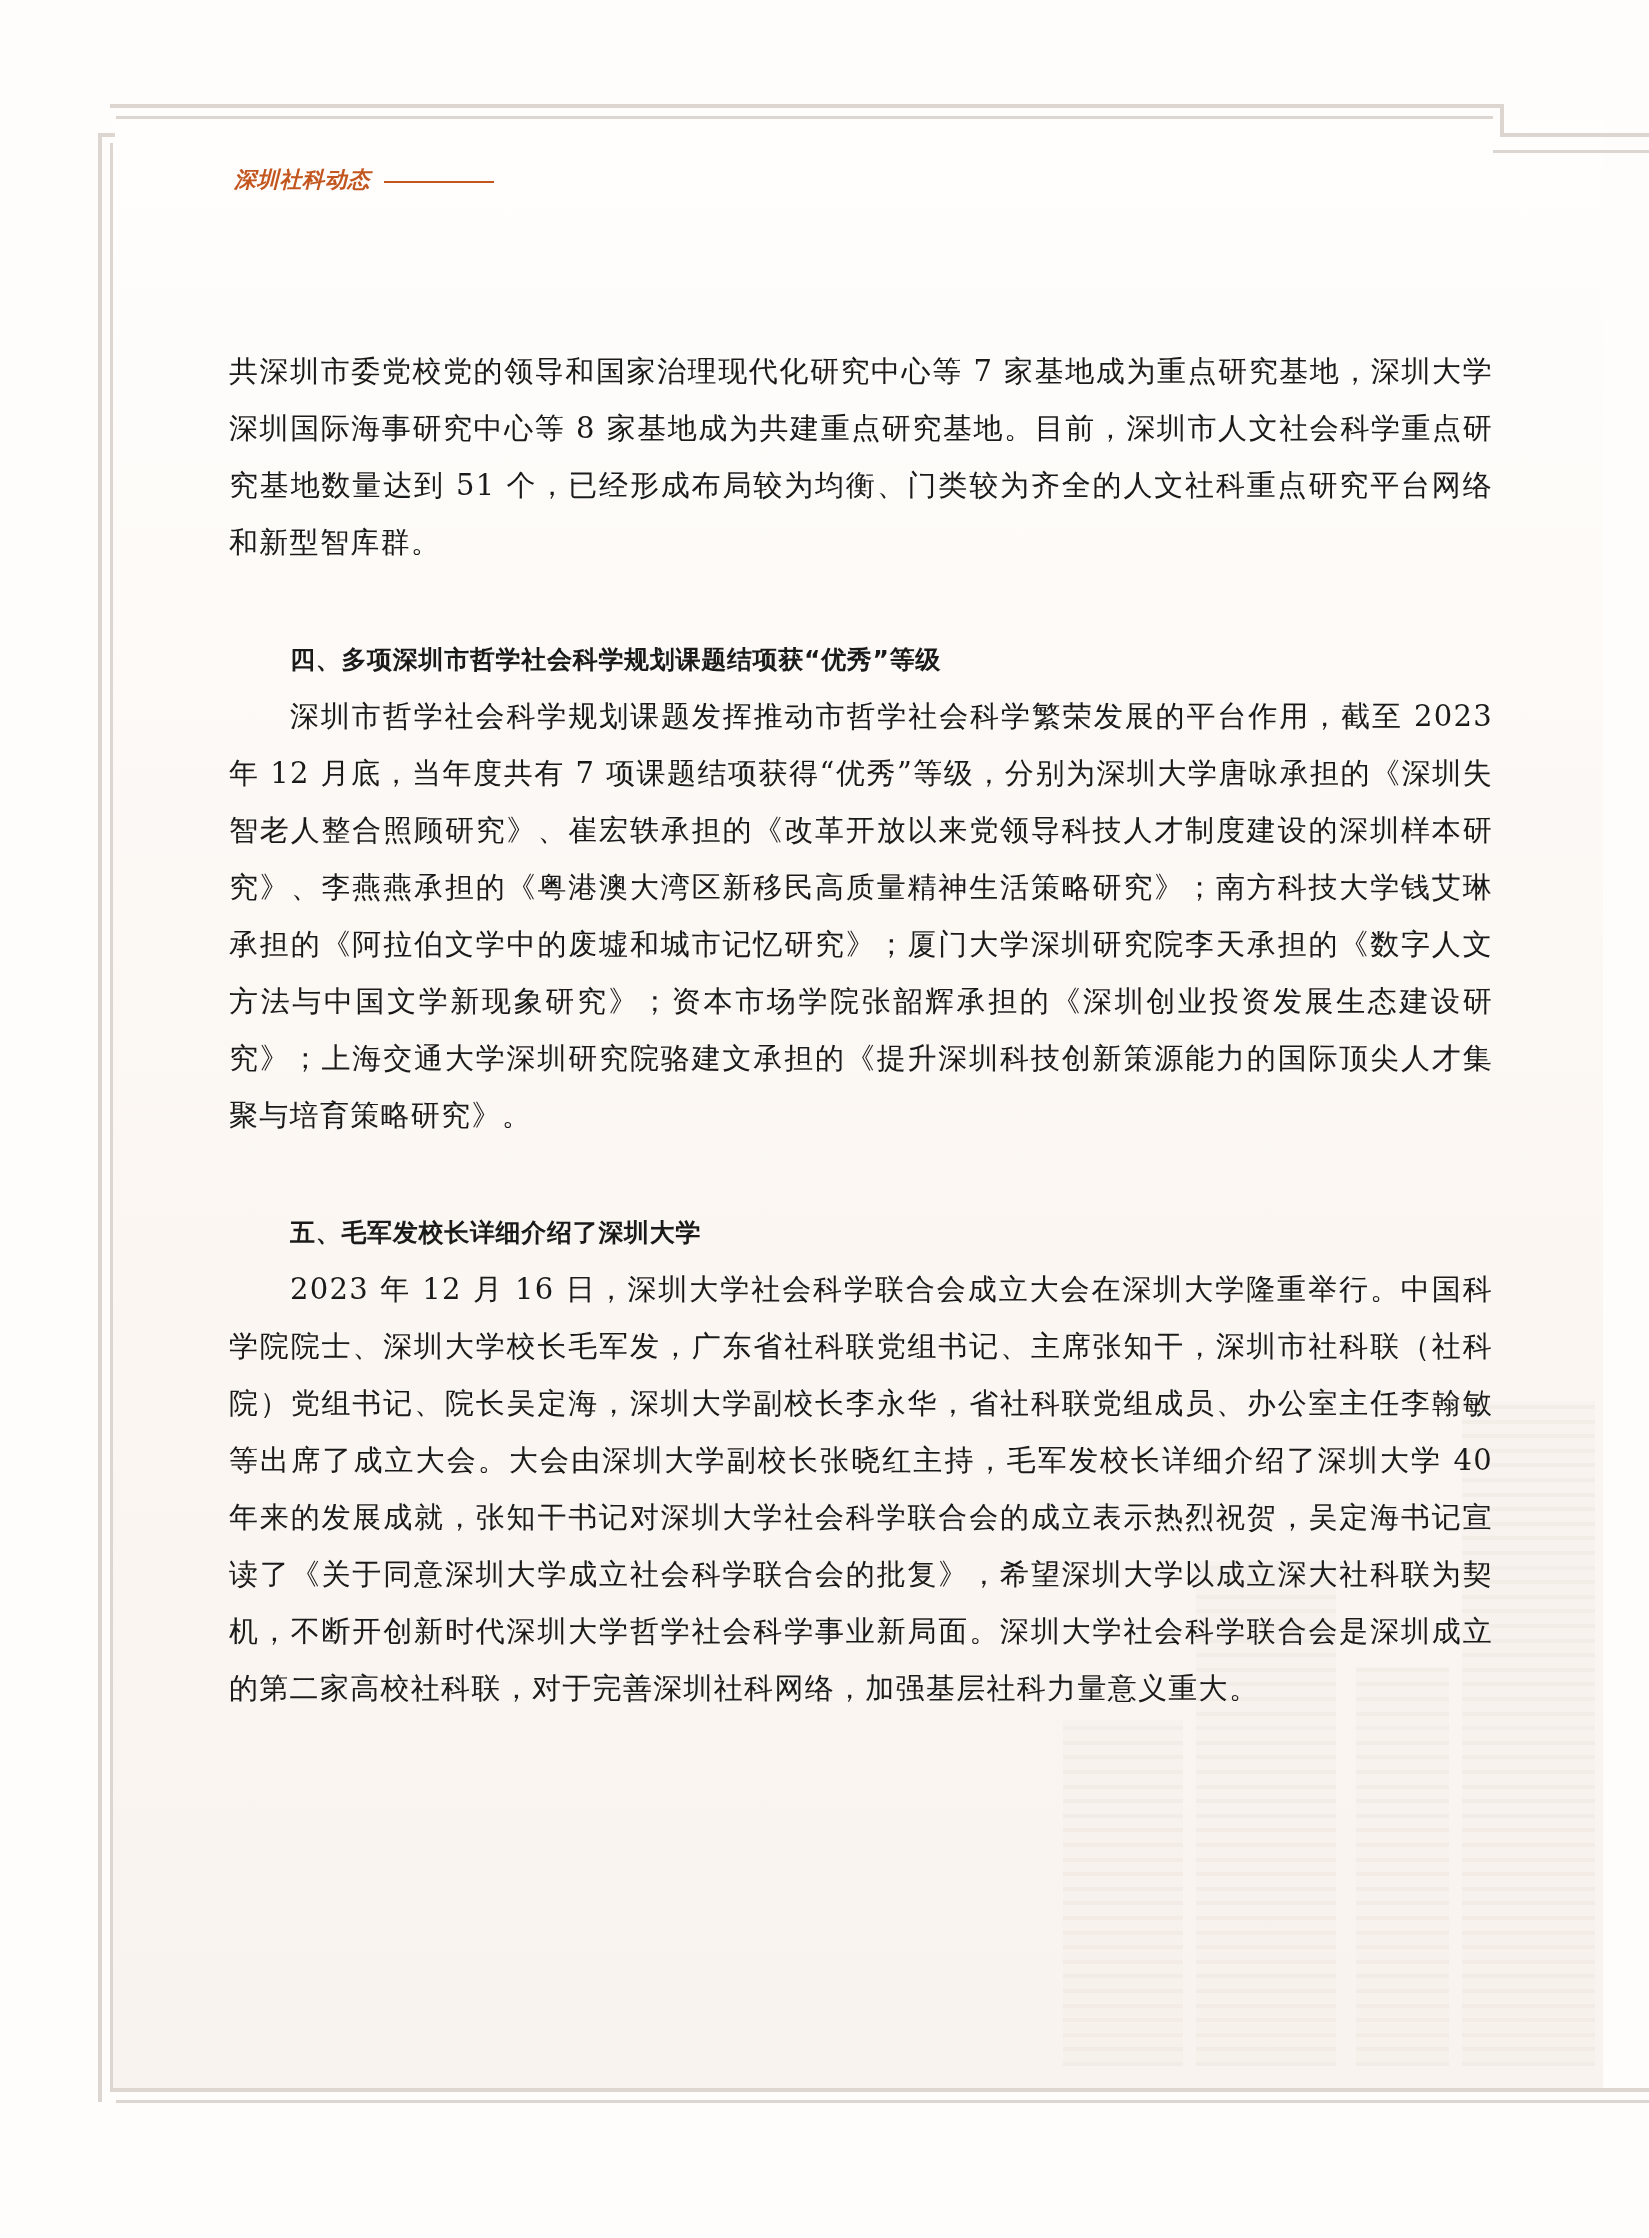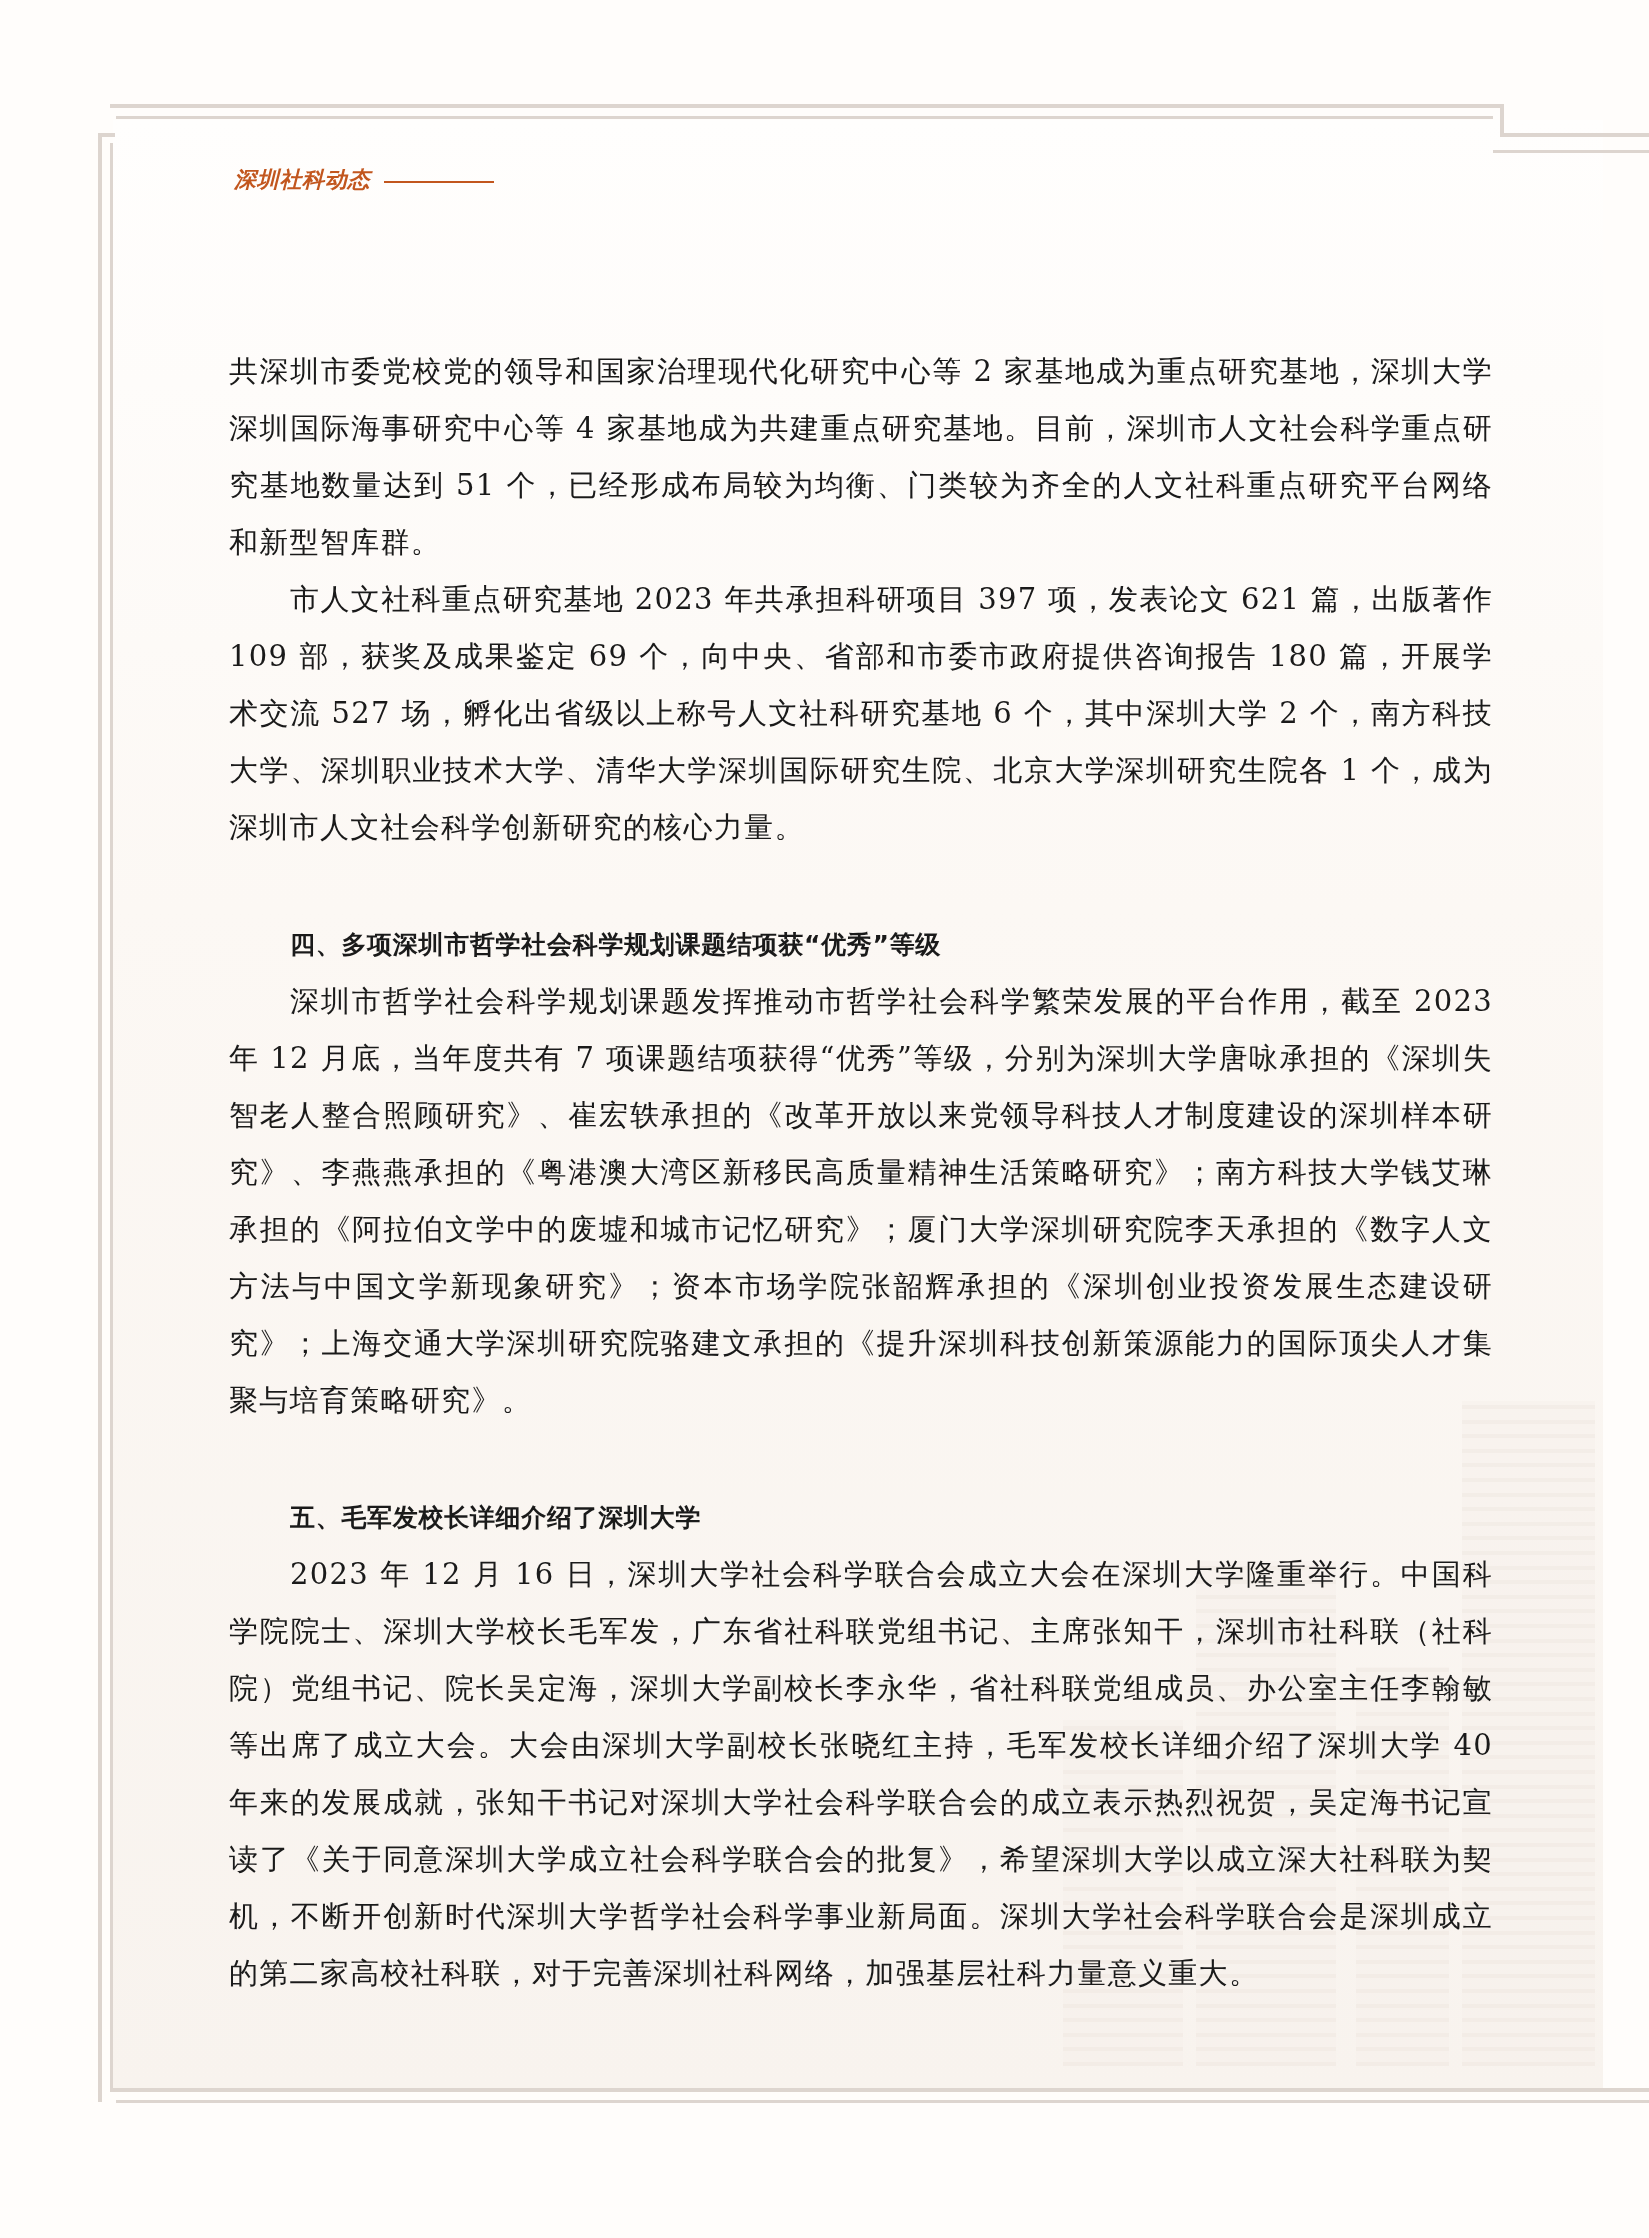--- a/index.html
+++ b/index.html
@@ -41,22 +41,21 @@
   <div class="frame-line" style="left:110px;top:2088px;width:1540px;height:4px;"></div>
   <div class="frame-line" style="left:116px;top:2100px;width:1533px;height:3.3px;"></div>
 </div>
 
 <div class="header">
   <span class="header-title">深圳社科动态</span>
   <span class="header-rule"></span>
 </div>
 
 <div class="content">
-  <p class="para">共深圳市委党校党的领导和国家治理现代化研究中心等 2 家基地成为重点研究基地，深圳大学深圳国际海事研究中心等 4 家基地成为共建重点研究基地。目前，深圳市人文社会科学重点研究基地数量达到 51 个，已经形成布局较为均衡、门类较为齐全的人文社科重点研究平台网络和新型智库群。</p>
-  <p class="para indent">市人文社科重点研究基地 2023 年共承担科研项目 397 项，发表论文 621 篇，出版著作 109 部，获奖及成果鉴定 69 个，向中央、省部和市委市政府提供咨询报告 180 篇，开展学术交流 527 场，孵化出省级以上称号人文社科研究基地 6 个，其中深圳大学 2 个，南方科技大学、深圳职业技术大学、清华大学深圳国际研究生院、北京大学深圳研究生院各 1 个，成为深圳市人文社会科学创新研究的核心力量。</p>
+  <p class="para">共深圳市委党校党的领导和国家治理现代化研究中心等 7 家基地成为重点研究基地，深圳大学深圳国际海事研究中心等 8 家基地成为共建重点研究基地。目前，深圳市人文社会科学重点研究基地数量达到 51 个，已经形成布局较为均衡、门类较为齐全的人文社科重点研究平台网络和新型智库群。</p>
 
   <div class="gap"></div>
   <h2 class="heading">四、多项深圳市哲学社会科学规划课题结项获“优秀”等级</h2>
   <p class="para indent">深圳市哲学社会科学规划课题发挥推动市哲学社会科学繁荣发展的平台作用，截至 2023 年 12 月底，当年度共有 7 项课题结项获得“优秀”等级，分别为深圳大学唐咏承担的《深圳失智老人整合照顾研究》、崔宏轶承担的《改革开放以来党领导科技人才制度建设的深圳样本研究》、李燕燕承担的《粤港澳大湾区新移民高质量精神生活策略研究》；南方科技大学钱艾琳承担的《阿拉伯文学中的废墟和城市记忆研究》；厦门大学深圳研究院李天承担的《数字人文方法与中国文学新现象研究》；资本市场学院张韶辉承担的《深圳创业投资发展生态建设研究》；上海交通大学深圳研究院骆建文承担的《提升深圳科技创新策源能力的国际顶尖人才集聚与培育策略研究》。</p>
 
   <div class="gap"></div>
   <h2 class="heading">五、毛军发校长详细介绍了深圳大学</h2>
   <p class="para indent">2023 年 12 月 16 日，深圳大学社会科学联合会成立大会在深圳大学隆重举行。中国科学院院士、深圳大学校长毛军发，广东省社科联党组书记、主席张知干，深圳市社科联（社科院）党组书记、院长吴定海，深圳大学副校长李永华，省社科联党组成员、办公室主任李翰敏等出席了成立大会。大会由深圳大学副校长张晓红主持，毛军发校长详细介绍了深圳大学 40 年来的发展成就，张知干书记对深圳大学社会科学联合会的成立表示热烈祝贺，吴定海书记宣读了《关于同意深圳大学成立社会科学联合会的批复》，希望深圳大学以成立深大社科联为契机，不断开创新时代深圳大学哲学社会科学事业新局面。深圳大学社会科学联合会是深圳成立的第二家高校社科联，对于完善深圳社科网络，加强基层社科力量意义重大。</p>
 </div>
 

